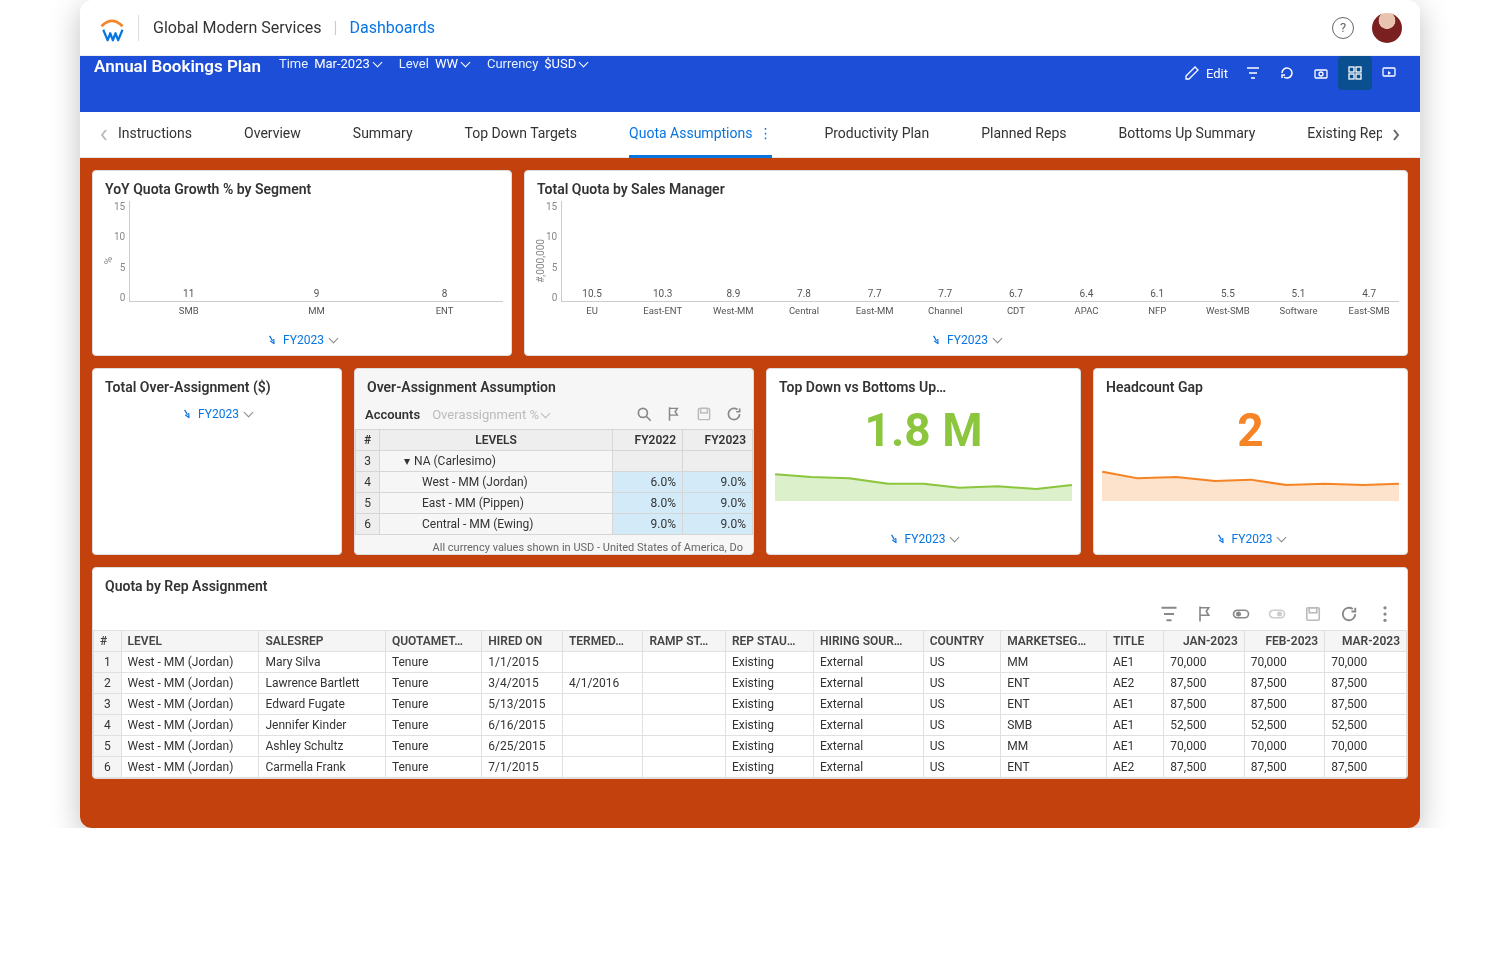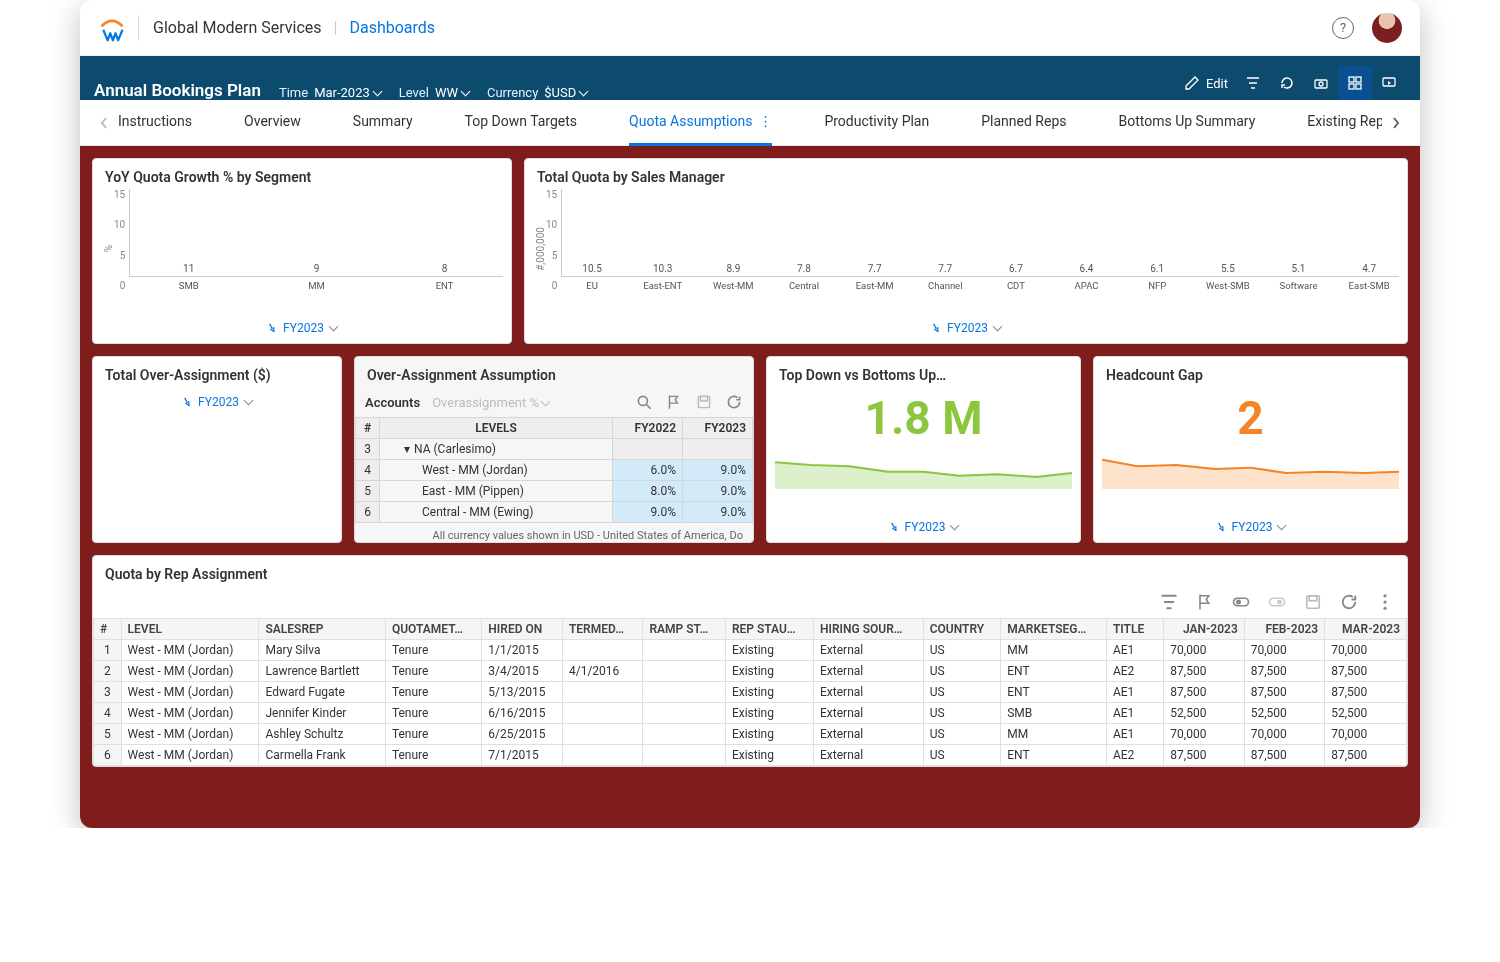--- a/index.html
+++ b/index.html
@@ -6,48 +6,48 @@
   body { font-family: -apple-system, "Segoe UI", Roboto, Arial, sans-serif; font-size: 13px; color: #333; background: #fff; }
   .app { width: 1340px; height: 828px; margin: 0 auto; border-radius: 12px; overflow: hidden; box-shadow: 0 8px 30px rgba(0,0,0,.25); position: relative; display:flex; flex-direction:column;}
   .topbar { height: 56px; display: flex; align-items: center; padding: 0 18px; border-bottom: 1px solid #eee; }
   .logo { width: 28px; height: 28px; margin-right: 12px; }
   .crumb { font-size: 16px; color: #333; }
   .crumb .divider { color: #ccc; margin: 0 8px; }
   .crumb a { color: #0875E1; text-decoration: none; }
   .spacer { flex: 1; }
   .help { width: 22px; height: 22px; border:1.5px solid #666; border-radius:50%; display:flex;align-items:center;justify-content:center;color:#666;font-size:13px; margin-right:18px; cursor:pointer;}
   .avatar { width: 30px; height: 30px; border-radius: 50%; background: radial-gradient(circle at 50% 25%, #e8c4b0 30%, #7a2020 32%); }
-  .bluebar { height: 44px; background: #0c4a6e; color: #fff; display: flex; align-items: flex-end; padding: 0 14px; gap: 18px; }
+  .bluebar { height: 56px; background: #1d4ed8; color: #fff; display: flex; align-items: flex-start; padding: 0 14px; gap: 18px; }
   .bluebar h1 { font-size: 17px; font-weight: 600; }
   .bluebar .sel { display: flex; align-items: center; gap: 6px; font-size: 13px; color: #e3f1fd; }
   .bluebar .sel .label { } 
   .bluebar .sel .val { color: #fff; cursor:pointer; display:flex; align-items:center; gap:4px;}
   .chev::after{content:""; display:inline-block; width:6px;height:6px;border-right:1.5px solid currentColor;border-bottom:1.5px solid currentColor; transform:rotate(45deg); margin-bottom:2px;}
   .bluebar .tools { margin-left:auto; display:flex; align-items:center;}
   .bluebar .tools .btn { width:34px;height:34px;display:flex;align-items:center;justify-content:center;color:#fff;cursor:pointer;border-radius:4px;}
   .bluebar .tools .btn.active{background:#0a4f8f;}
   .bluebar .tools .editbtn{display:flex;align-items:center;gap:6px;color:#fff;cursor:pointer;padding:0 8px;}
   .tabbar{height:46px;border-bottom:1px solid #e5e5e5;display:flex;align-items:center;padding:0 10px;}
   .tabbar .arrow{width:28px;color:#bbb;display:flex;align-items:center;justify-content:center;cursor:pointer;}
   .tabbar .tabs{flex:1;display:flex;gap:52px;overflow:hidden;}
   .tabbar .tab{font-size:14px;color:#333;cursor:pointer;height:46px;display:flex;align-items:center;border-bottom:3px solid transparent;white-space:nowrap;}
   .tabbar .tab.active{color:#0875E1;border-bottom-color:#0875E1;}
   .tabbar .tab .more{margin-left:6px;color:#0875E1;}
-  .content{flex:1;overflow:auto;background:#7f1d1d;padding:12px;}
+  .content{flex:1;overflow:auto;background:#c2410c;padding:12px;}
   .row{display:flex;gap:12px;margin-bottom:12px;}
   .card{border:1px solid #ddd;border-radius:4px;background:#fff;display:flex;flex-direction:column;}
   .card .title{font-size:14px;font-weight:600;padding:10px 12px 4px;color:#333;}
   .card .body{flex:1;padding:0 8px 4px;}
   .card .footer{height:30px;display:flex;align-items:center;justify-content:center;color:#0875E1;font-size:12px;gap:6px;cursor:pointer;}
   .pin{display:inline-block;width:10px;height:10px;transform:rotate(-30deg);}
   .pin svg{display:block;}
   
   .barchart{display:flex;height:120px;}
   .yaxis{display:flex;flex-direction:column;justify-content:space-between;align-items:flex-end;font-size:10px;color:#888;padding:0 4px 18px 0;}
-  .plot{flex:1;display:flex;align-items:flex-end;border-left:1px solid #ccc;border-bottom:1px solid #ccc;position:relative;margin-bottom:32px;gap:11px;}
+  .plot{flex:1;display:flex;align-items:flex-end;border-left:1px solid #ccc;border-bottom:1px solid #ccc;position:relative;margin-bottom:19px;gap:11px;}
   .barcol{flex:1;display:flex;flex-direction:column;align-items:center;justify-content:flex-end;position:relative;}
   .bar{width:50%;max-width:34px;}
   .barval{font-size:10px;color:#555;margin-bottom:2px;}
   .barlab{position:absolute;top:100%;margin-top:4px;font-size:9.5px;color:#555;white-space:nowrap;}
   .ylabel{writing-mode:vertical-rl;transform:rotate(180deg);font-size:10px;color:#888;padding-right:2px;align-self:center;}
   
   .kpi{font-size:46px;font-weight:700;text-align:center;padding:4px 0;}
   .spark{height:40px;position:relative;}
   .spark svg{width:100%;height:100%;}
   

